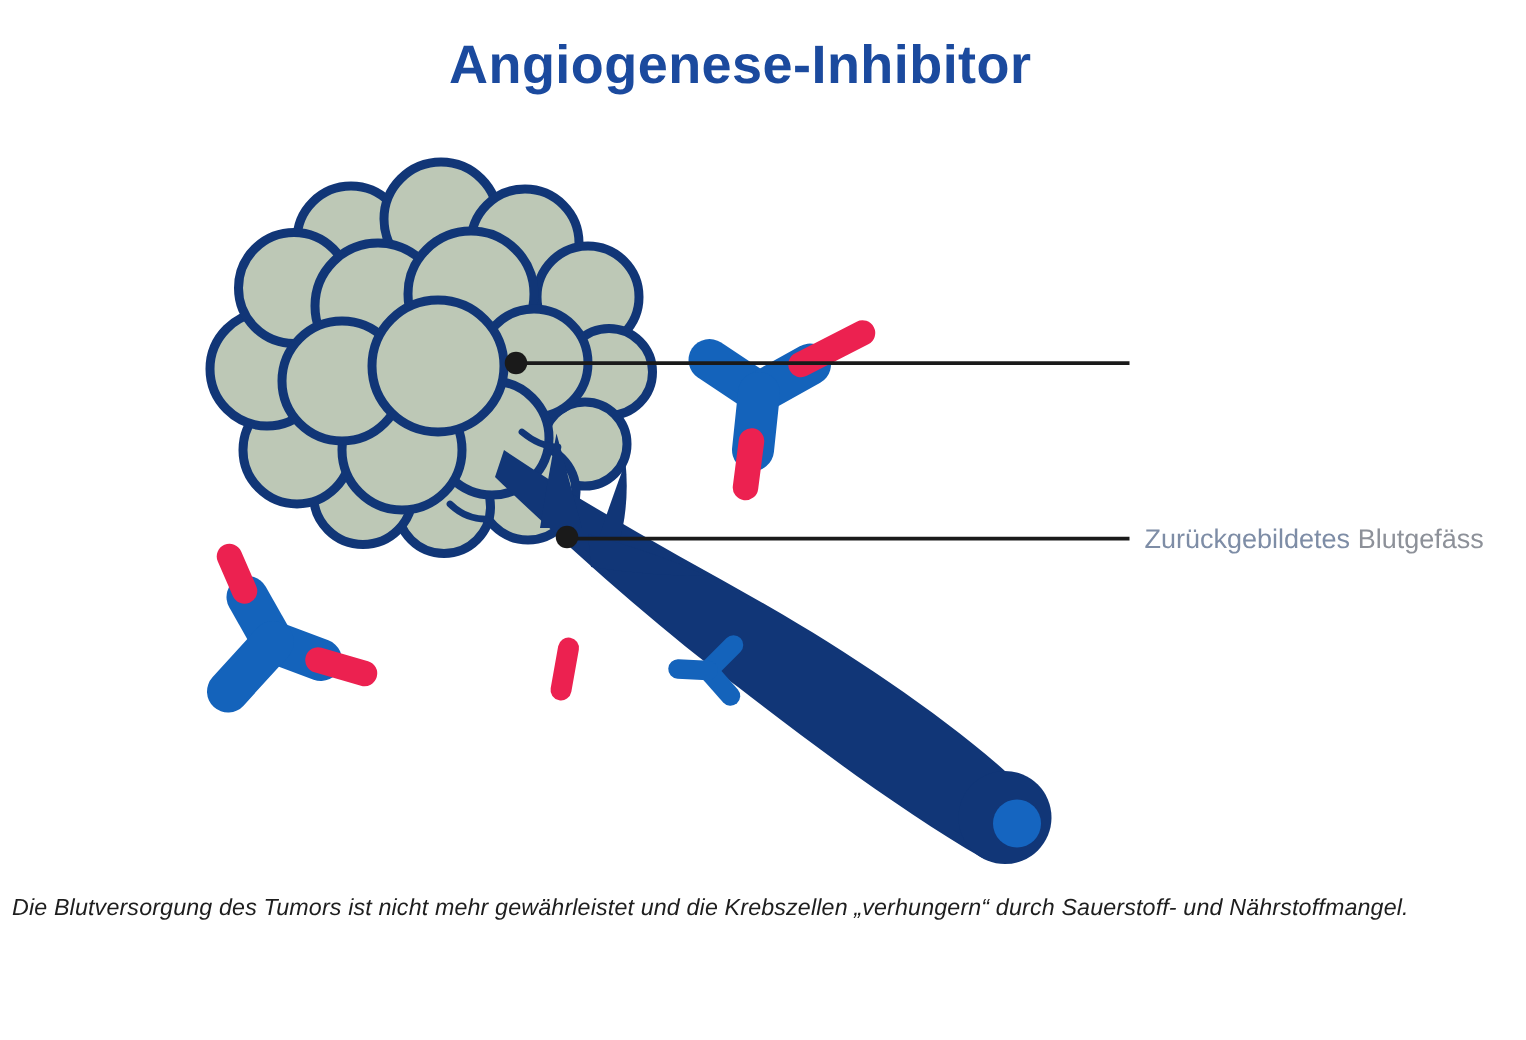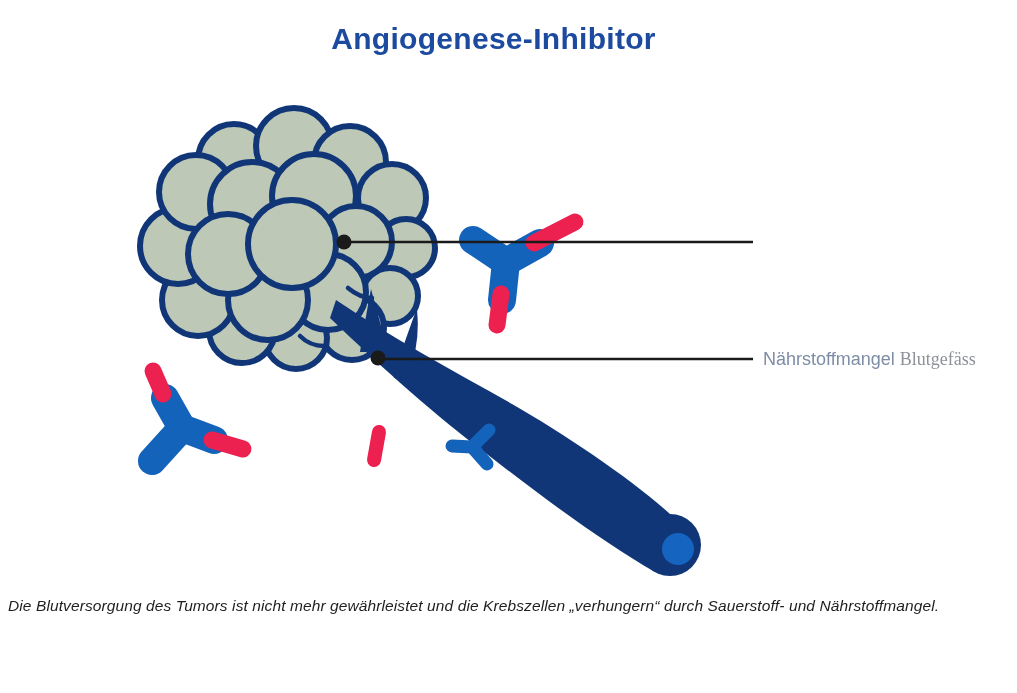--- a/index.html
+++ b/index.html
@@ -1,39 +1,39 @@
 <!DOCTYPE html>
 <html style="--title-blue: #1b4a9e; --navy: #113677; --lumen-blue: #1565c0; --antibody-blue: #1463bb; --tip-red: #ec2150; --tumor-fill: #bdc8b6; --label-gray: #8d9199; --label-gray-blue: #7e8da6; --caption-dark: #1e1e1e; --pointer-black: #1a1a1a;"><head>
 <meta charset="utf-8">
 <style>
   html,body{margin:0;padding:0;background:#ffffff;}
   body{font-family:"Liberation Sans", sans-serif;}
   .page{position:relative;width:1017px;height:693px;background:#ffffff;overflow:hidden;}
   .title{
     position:absolute;top:22px;left:0;right:30px;text-align:center;
-    font-size:30px;font-weight:700;letter-spacing:0.3px;
+    font-size:36px;font-weight:700;letter-spacing:0.3px;
     color:var(--title-blue,#1b4a9e);
   }
   .art{position:absolute;top:0;left:0;}
   .cell{fill:var(--tumor-fill,#bdc8b6);stroke:var(--navy,#113677);stroke-width:6;}
   .fold{fill:none;stroke:var(--navy,#113677);stroke-width:4.5;stroke-linecap:round;}
   .vessel{fill:var(--navy,#113677);}
   .lumen{fill:var(--lumen-blue,#1565c0);}
   .ab-blue{stroke:var(--antibody-blue,#1463bb);stroke-width:28;stroke-linecap:round;fill:none;}
   .ab-thin{stroke:var(--antibody-blue,#1463bb);stroke-width:13;stroke-linecap:round;fill:none;}
   .ab-red{stroke:var(--tip-red,#ec2150);stroke-width:17;stroke-linecap:round;fill:none;}
   .ab-red-sm{stroke:var(--tip-red,#ec2150);stroke-width:14;stroke-linecap:round;fill:none;}
   .pointer{stroke:var(--pointer-black,#1a1a1a);stroke-width:2.5;}
   .pointer-dot{fill:var(--pointer-black,#1a1a1a);}
   .callout{
     position:absolute;font-size:18px;line-height:1.2;white-space:nowrap;
     color:var(--label-gray,#858b99);
   }
   .callout .w1{color:var(--label-gray-blue,#7e8da6);}
-  .callout .w2{color:var(--label-gray,#8d9199);font-family:Liberation Serif, serif;}
+  .callout .w2{color:var(--label-gray,#8d9199);}
   .caption{
     position:absolute;left:8px;top:597px;white-space:nowrap;
     font-size:15.5px;font-style:italic;color:var(--caption-dark,#1e1e1e);
     letter-spacing:0.1px;
   }
 </style>
 </head>
 <body>
 
 <div class="page">
@@ -115,19 +115,19 @@
     </g>
 
     <g>
       <line class="pointer" x1="378" y1="359" x2="753" y2="359"></line>
       <circle class="pointer-dot" cx="378" cy="358" r="7.5"></circle>
     </g>
   </svg>
 
 
   <div class="callout" style="left:763px;top:349px;">
-    <span class="w1">Nährstoffmangel</span>
+    <span class="w1">Zurückgebildetes</span>
     <span class="w2">Blutgefäss</span>
   </div>
 
   <div class="caption">Die Blutversorgung des Tumors ist nicht mehr gewährleistet und die Krebszellen „verhungern“ durch Sauerstoff- und Nährstoffmangel.</div>
 
 </div>
 
 </body></html>

